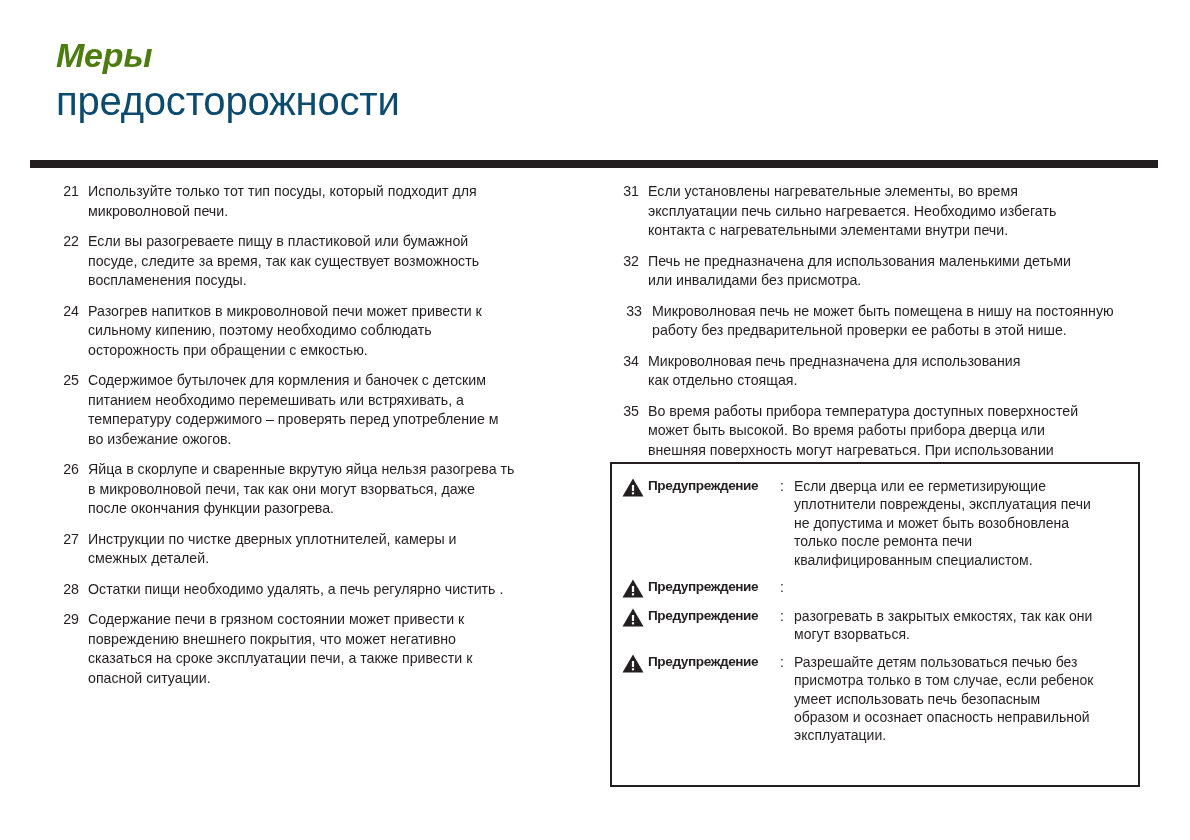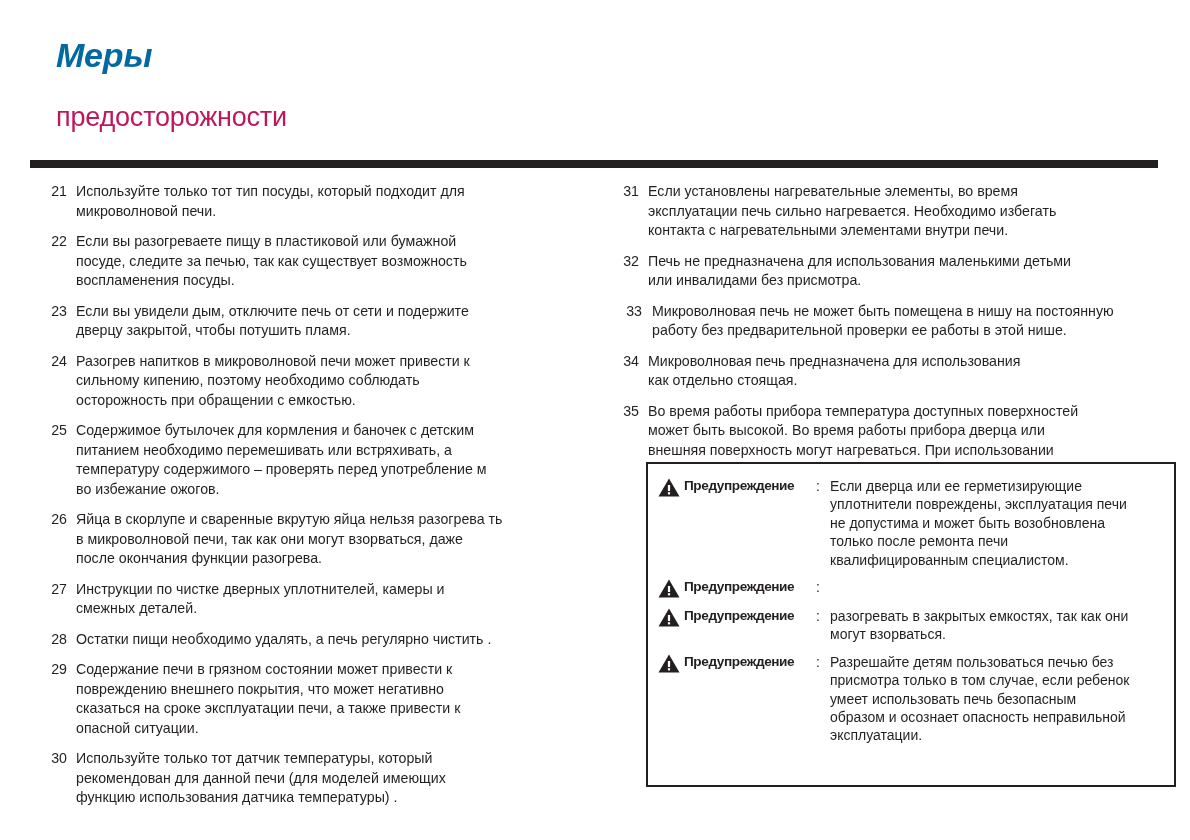--- a/index.html
+++ b/index.html
@@ -22,31 +22,31 @@
     left: 56px;
     top: 34px;
     width: 700px;
   }
   .title-line-1 {
     font-size: 34px;
     font-weight: bold;
     font-style: italic;
     letter-spacing: -0.2px;
     line-height: 42px;
-    color: #0369a1;
+    color: #4d7c0f;
     white-space: pre;
   }
   .title-line-2 {
-    font-size: 27px;
+    font-size: 40px;
     font-weight: normal;
     font-style: normal;
     line-height: 42px;
     letter-spacing: -0.2px;
-    color: #be185d;
-    margin-top: 20px;
+    color: #0c4a6e;
+    margin-top: 4px;
     white-space: pre;
   }
   .title-rule {
     position: absolute;
     left: 30px;
     top: 160px;
     width: 1128px;
     height: 8px;
     background: #231f20;
   }
@@ -55,21 +55,21 @@
   .columns {
     position: absolute;
     left: 0;
     top: 182px;
     width: 1190px;
   }
   .col {
     position: absolute;
     top: 0;
   }
-  .col-left  { left: 46px;  width: 500px; }
+  .col-left  { left: 58px;  width: 500px; }
   .col-right { left: 618px; width: 545px; }
 
   .item {
     display: flex;
     align-items: flex-start;
     margin-bottom: 11px;
   }
   .item-num {
     flex: 0 0 auto;
     width: 30px;
@@ -95,21 +95,20 @@
   .warning-box {
     position: absolute;
     left: 610px;
     top: 462px;
     width: 530px;
     height: 325px;
     border: 2px solid #231f20;
     box-sizing: border-box;
     background: #ffffff;
     padding: 13px 0 0 0;
-    margin-left: 36px;
   }
   .warning-row {
     display: flex;
     align-items: flex-start;
     margin-bottom: 9px;
     padding-left: 10px;
   }
   .warn-icon {
     flex: 0 0 auto;
     width: 26px;
@@ -152,27 +151,22 @@
 
   <div class="col col-left">
     <div class="item">
       <span class="item-num">21</span>
       <span class="item-text">Используйте только тот тип посуды, который подходит для
 микроволновой печи.</span>
     </div>
     <div class="item">
       <span class="item-num">22</span>
       <span class="item-text">Если вы разогреваете пищу в пластиковой или бумажной
-посуде, следите за печью, так как существует возможность
+посуде, следите за время, так как существует возможность
 воспламенения посуды.</span>
-    </div>
-    <div class="item">
-      <span class="item-num">23</span>
-      <span class="item-text">Если вы увидели дым, отключите печь от сети и подержите
-дверцу закрытой, чтобы потушить пламя.</span>
     </div>
     <div class="item">
       <span class="item-num">24</span>
       <span class="item-text">Разогрев напитков в микроволновой печи может привести к
 сильному кипению, поэтому необходимо соблюдать
 осторожность при обращении с емкостью.</span>
     </div>
     <div class="item">
       <span class="item-num">25</span>
       <span class="item-text">Содержимое бутылочек для кормления и баночек с детским
@@ -195,26 +189,20 @@
       <span class="item-num">28</span>
       <span class="item-text">Остатки пищи необходимо удалять, а печь регулярно чистить  .</span>
     </div>
     <div class="item">
       <span class="item-num">29</span>
       <span class="item-text">Содержание печи в грязном состоянии может привести к
 повреждению внешнего покрытия, что может негативно
 сказаться на сроке эксплуатации печи, а также привести к
 опасной ситуации.</span>
     </div>
-    <div class="item">
-      <span class="item-num">30</span>
-      <span class="item-text">Используйте только тот датчик температуры, который
-рекомендован для данной печи (для моделей имеющих
-функцию использования датчика температуры)   .</span>
-    </div>
   </div>
 
   <div class="col col-right">
     <div class="item">
       <span class="item-num">31</span>
       <span class="item-text">Если установлены нагревательные элементы, во время
 эксплуатации печь сильно нагревается. Необходимо избегать
 контакта с нагревательными элементами внутри печи.</span>
     </div>
     <div class="item">

